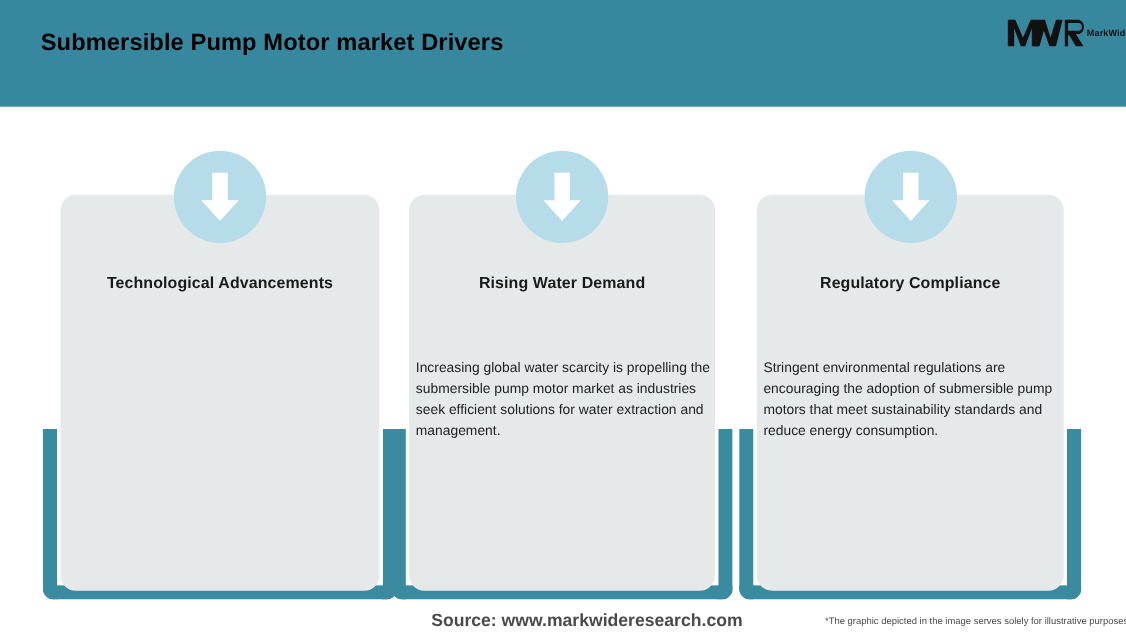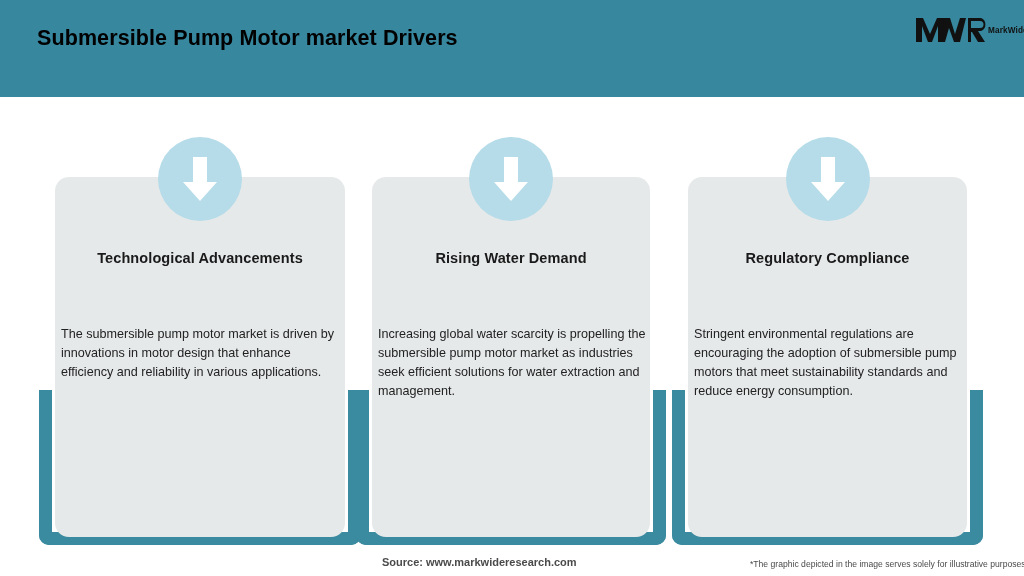--- a/index.html
+++ b/index.html
@@ -133,23 +133,23 @@
     top: 228px;
     font-size: 12.6px;
     line-height: 19px;
     color: #222222;
     text-align: left;
   }
 
   
   #source-note {
     position: absolute;
-    left: 382px;
+    left: 392px;
     top: 556px;
-    font-size: 11px;
+    font-size: 16px;
     font-weight: bold;
     color: #4A4A4A;
     white-space: nowrap;
   }
   #disclaimer-note {
     position: absolute;
     left: 727px;
     top: 559px;
     font-size: 8.6px;
     color: #4A4A4A;
@@ -181,21 +181,20 @@
 
   <div class="driver-card" style="left:39px; width:322px;">
     <div class="card-frame"></div>
     <div class="card-body"></div>
     <div class="card-icon">
       <svg width="40" height="48" viewBox="0 0 40 48" aria-hidden="true">
         <polygon fill="#ffffff" points="13,2 27,2 27,27 37,27 20,46 3,27 13,27"></polygon>
       </svg>
     </div>
     <div class="card-heading">Technological Advancements</div>
-    <div class="card-text">The submersible pump motor market is driven by innovations in motor design that enhance efficiency and reliability in various applications.</div>
   </div>
 
   <div class="driver-card" style="left:672px; width:311px;">
     <div class="card-frame"></div>
     <div class="card-body"></div>
     <div class="card-icon">
       <svg width="40" height="48" viewBox="0 0 40 48" aria-hidden="true">
         <polygon fill="#ffffff" points="13,2 27,2 27,27 37,27 20,46 3,27 13,27"></polygon>
       </svg>
     </div>

